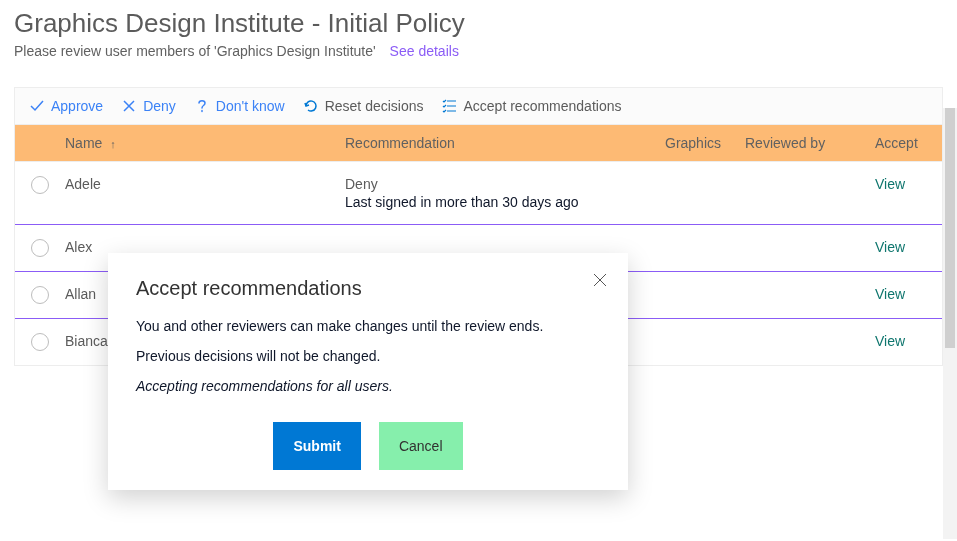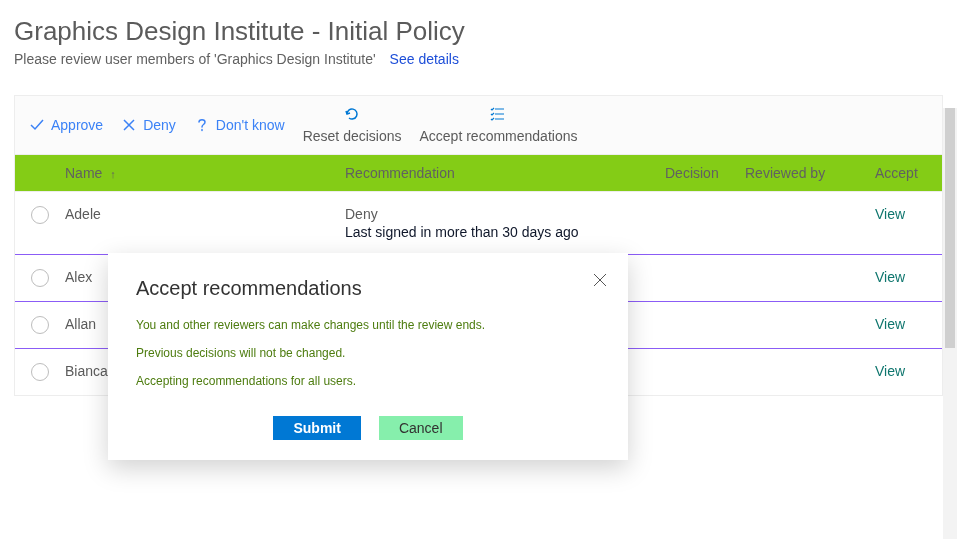--- a/index.html
+++ b/index.html
@@ -10,29 +10,29 @@
     background: #fff;
     width: 957px;
     height: 541px;
     overflow: hidden;
     position: relative;
   }
   .page-title {
     font-size: 26px;
     font-weight: 300;
     color: #5b5b5b;
-    padding: 16px 14px 4px 14px;
+    padding: 8px 14px 4px 14px;
   }
   .subtitle {
     padding: 0 14px 28px 14px;
     color: #616161;
     font-size: 14px;
   }
   .subtitle a {
-    color: #1d4ed8;
+    color: #8b5cf6;
     text-decoration: none;
     margin-left: 10px;
     text-align: center;
   }
   .content {
     margin: 0 14px;
     border: 1px solid #ededed;
     position: relative;
   }
   .toolbar {
@@ -44,36 +44,36 @@
     border-bottom: 1px solid #ededed;
   }
   .toolbar .tb {
     display: flex;
     align-items: center;
     gap: 6px;
     font-size: 14px;
     cursor: pointer;
   }
   .toolbar .disabled { color: #3b82f6; }
-  .toolbar .enabled { color: #5b5b5b; flex-direction: column; }
+  .toolbar .enabled { color: #5b5b5b; }
   .toolbar .enabled .ico { color: #0078d4; }
   .ico { display:inline-flex; width:16px; height:16px; }
   .ico svg { width:16px; height:16px; }
 
   .table { width: 100%; }
   .thead, .trow {
     display: grid;
     grid-template-columns: 50px 280px 320px 80px 130px 60px;
     align-items: center;
   }
   .thead {
     padding: 10px 0;
     color: #616161;
     border-bottom: 1px solid #ededed;
-    background: #84cc16;
+    background: #fdba74;
   }
   .thead .col { font-weight:400; }
   .sort-arrow { font-size:11px; margin-left:4px; color:#616161; }
   .trow {
     padding: 14px 0;
     border-bottom: 1px solid #8b5cf6;
     color: #5b5b5b;
     align-items: flex-start;
   }
   .trow:last-child { border-bottom: none; }
@@ -107,27 +107,27 @@
   }
   .dialog-title {
     font-size:20px; font-weight:400; color:#333; margin-bottom:18px;
   }
   .dialog-close {
     position:absolute; right:18px; top:18px;
     width:20px; height:20px; cursor:pointer;
     display:flex; align-items:center; justify-content:center;
     color:#555;
   }
-  .dialog-body p { margin-bottom:14px; color:#4d7c0f; font-size:12px; }
-  .dialog-body p:last-of-type { margin-bottom:28px; margin-top:7px; }
+  .dialog-body p { margin-bottom:14px; color:#0f172a; font-size:14px; }
+  .dialog-body p:last-of-type { margin-bottom:28px; margin-top:7px;font-style:italic; }
   .dialog-buttons {
     display:flex; justify-content:center; gap:18px; margin-top:8px;
   }
   .btn {
-    height:24px; padding:0 20px; font-size:14px;
+    height:48px; padding:0 20px; font-size:14px;
     border:none; cursor:pointer;
     min-width:80px;
   }
   .btn-primary { background:#0078d4; color:#fff; font-weight:600; }
   .btn-default { background:#86efac; color:#323130; }
 </style>
 </head>
 <body>
 
 <div class="page-title">Graphics Design Institute - Initial Policy</div>
@@ -182,21 +182,21 @@
   </div>
 
   <div class="table">
     <div class="thead">
       <div></div>
       <div class="col">
         <span>Name</span>
         <span class="sort-arrow">↑</span>
       </div>
       <div class="col">Recommendation</div>
-      <div class="col">Decision</div>
+      <div class="col">Graphics</div>
       <div class="col">Reviewed by</div>
       <div class="col details-col">Accept</div>
     </div>
 
     <div id="rows">
         <div class="trow">
           <div class="radio">
             <div class="radio-circle"></div>
           </div>
           <div>Adele</div>

